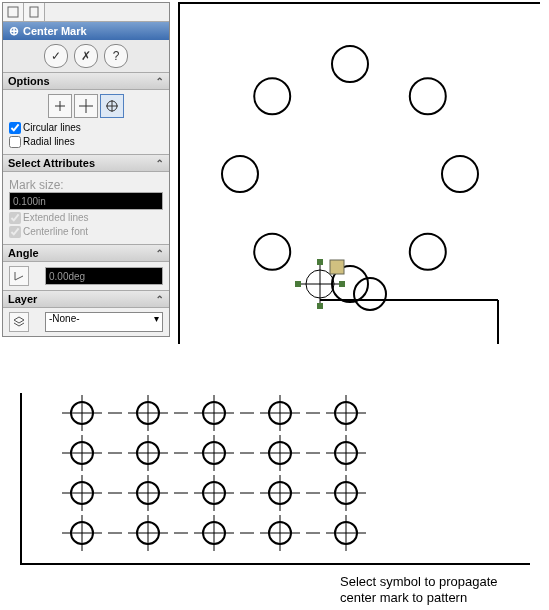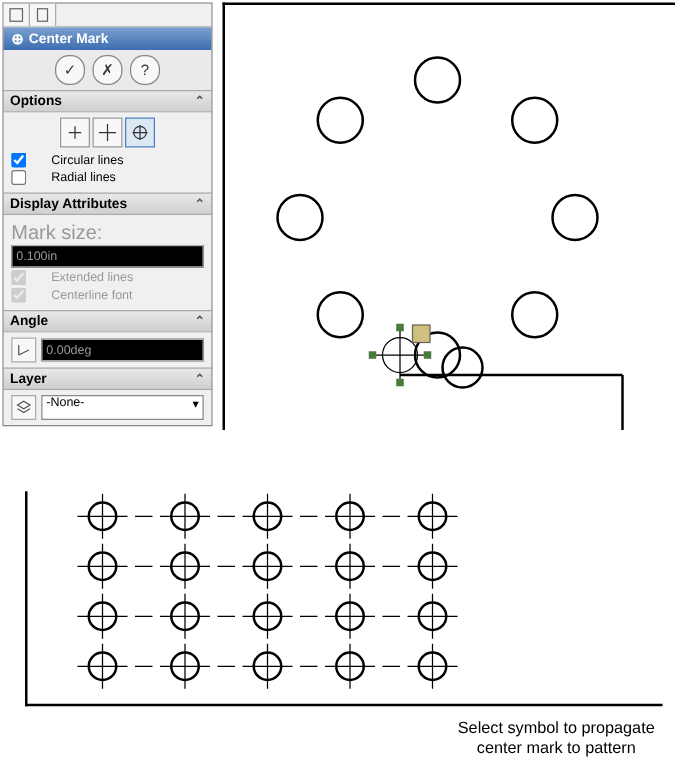--- a/index.html
+++ b/index.html
@@ -101,52 +101,52 @@
     align-items: center;
     justify-content: center;
     font-size: 12px;
   }
   .icon-btn.active {
     border: 1px solid #5080c0;
     background: #dde8f5;
   }
   .check-row {
     display: flex;
-    align-items: center;
-    gap: 20px;
+    align-items: flex-start;
+    gap: 2px;
     margin: 2px 0;
     font-size: 10px;
   }
   .check-row input[type=checkbox] {
     width: 12px;
     height: 12px;
     margin: 0;
   }
   .field-label {
-    font-size: 16px;
+    font-size: 12px;
     color: #666;
     margin: 2px 0 0 0;
   }
   .text-input {
     width: 100%;
     height: 18px;
     background: #fff;
     border: 1px solid #aaa;
     font-size: 10px;
     padding: 0 3px;
     box-sizing: border-box;
   }
   .text-input.disabled {
     background: #000000;
     color: #999;
   }
   .angle-row, .layer-row {
     display: flex;
     align-items: center;
-    gap: 4px;
+    gap: 16px;
   }
   .small-icon {
     width: 18px;
     height: 18px;
     border: 1px solid #aaa;
     background: #f8f8f8;
     display: flex;
     align-items: center;
     justify-content: center;
     font-size: 11px;
@@ -183,21 +183,20 @@
     width: 508px;
     height: 170px;
     border-left: 2px solid #000;
     border-bottom: 2px solid #000;
   }
   .annotation {
     position: absolute;
     left: 340px;
     top: 574px;
     font-size: 13px;
-    text-align: center;
     line-height: 1.2;
     width: 210px;
   }
 </style>
 </head>
 <body>
 
 <div class="panel">
   <div class="top-tabs">
     <div class="top-tab">
@@ -257,21 +256,21 @@
       <input type="checkbox" checked="" style="">
       <span>Circular lines</span>
     </label>
     <label class="check-row">
       <input type="checkbox" style="">
       <span>Radial lines</span>
     </label>
   </div>
 
   <div class="section-header">
-    <span>Display Attributes</span>
+    <span>Select Attributes</span>
     <span class="chev">⌃</span>
   </div>
   <div class="section-body">
     <div class="field-label disabled-text">Mark size:</div>
     <input class="text-input disabled" disabled="" value="0.100in" style="">
     <label class="check-row disabled-text">
       <input type="checkbox" checked="" disabled="" style="">
       <span>Extended lines</span>
     </label>
     <label class="check-row disabled-text">

